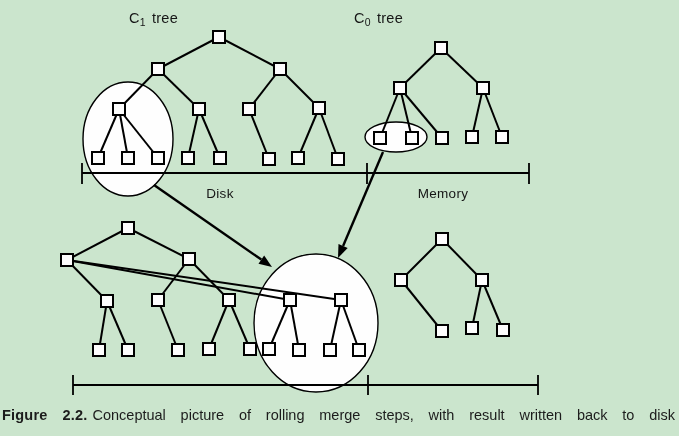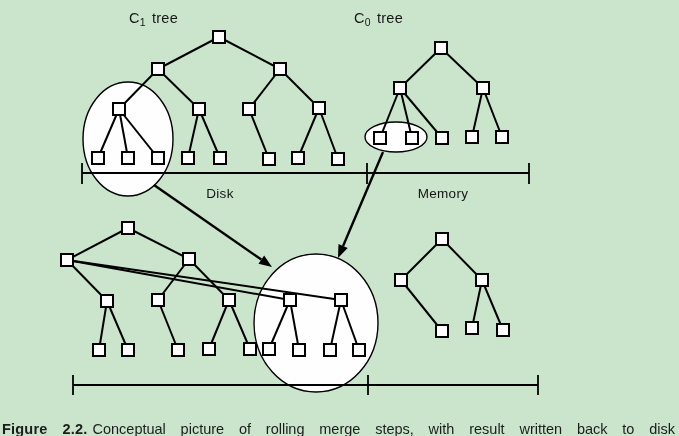--- a/index.html
+++ b/index.html
@@ -24,21 +24,20 @@
     left: 0;
     top: 403px;
     width: 679px;
     box-sizing: border-box;
     padding: 4px 4px 0 2px;
     font-size: 14.5px;
     color: #1c1c1c;
     text-align: justify;
     text-align-last: justify;
     white-space: normal;
-    margin-top: 14px;
   }
   .caption b {
     font-weight: bold;
     letter-spacing: 0.2px;
   }
   .caption .cap-text {
     margin-left: 5px;
   }
 </style>
 </head>

